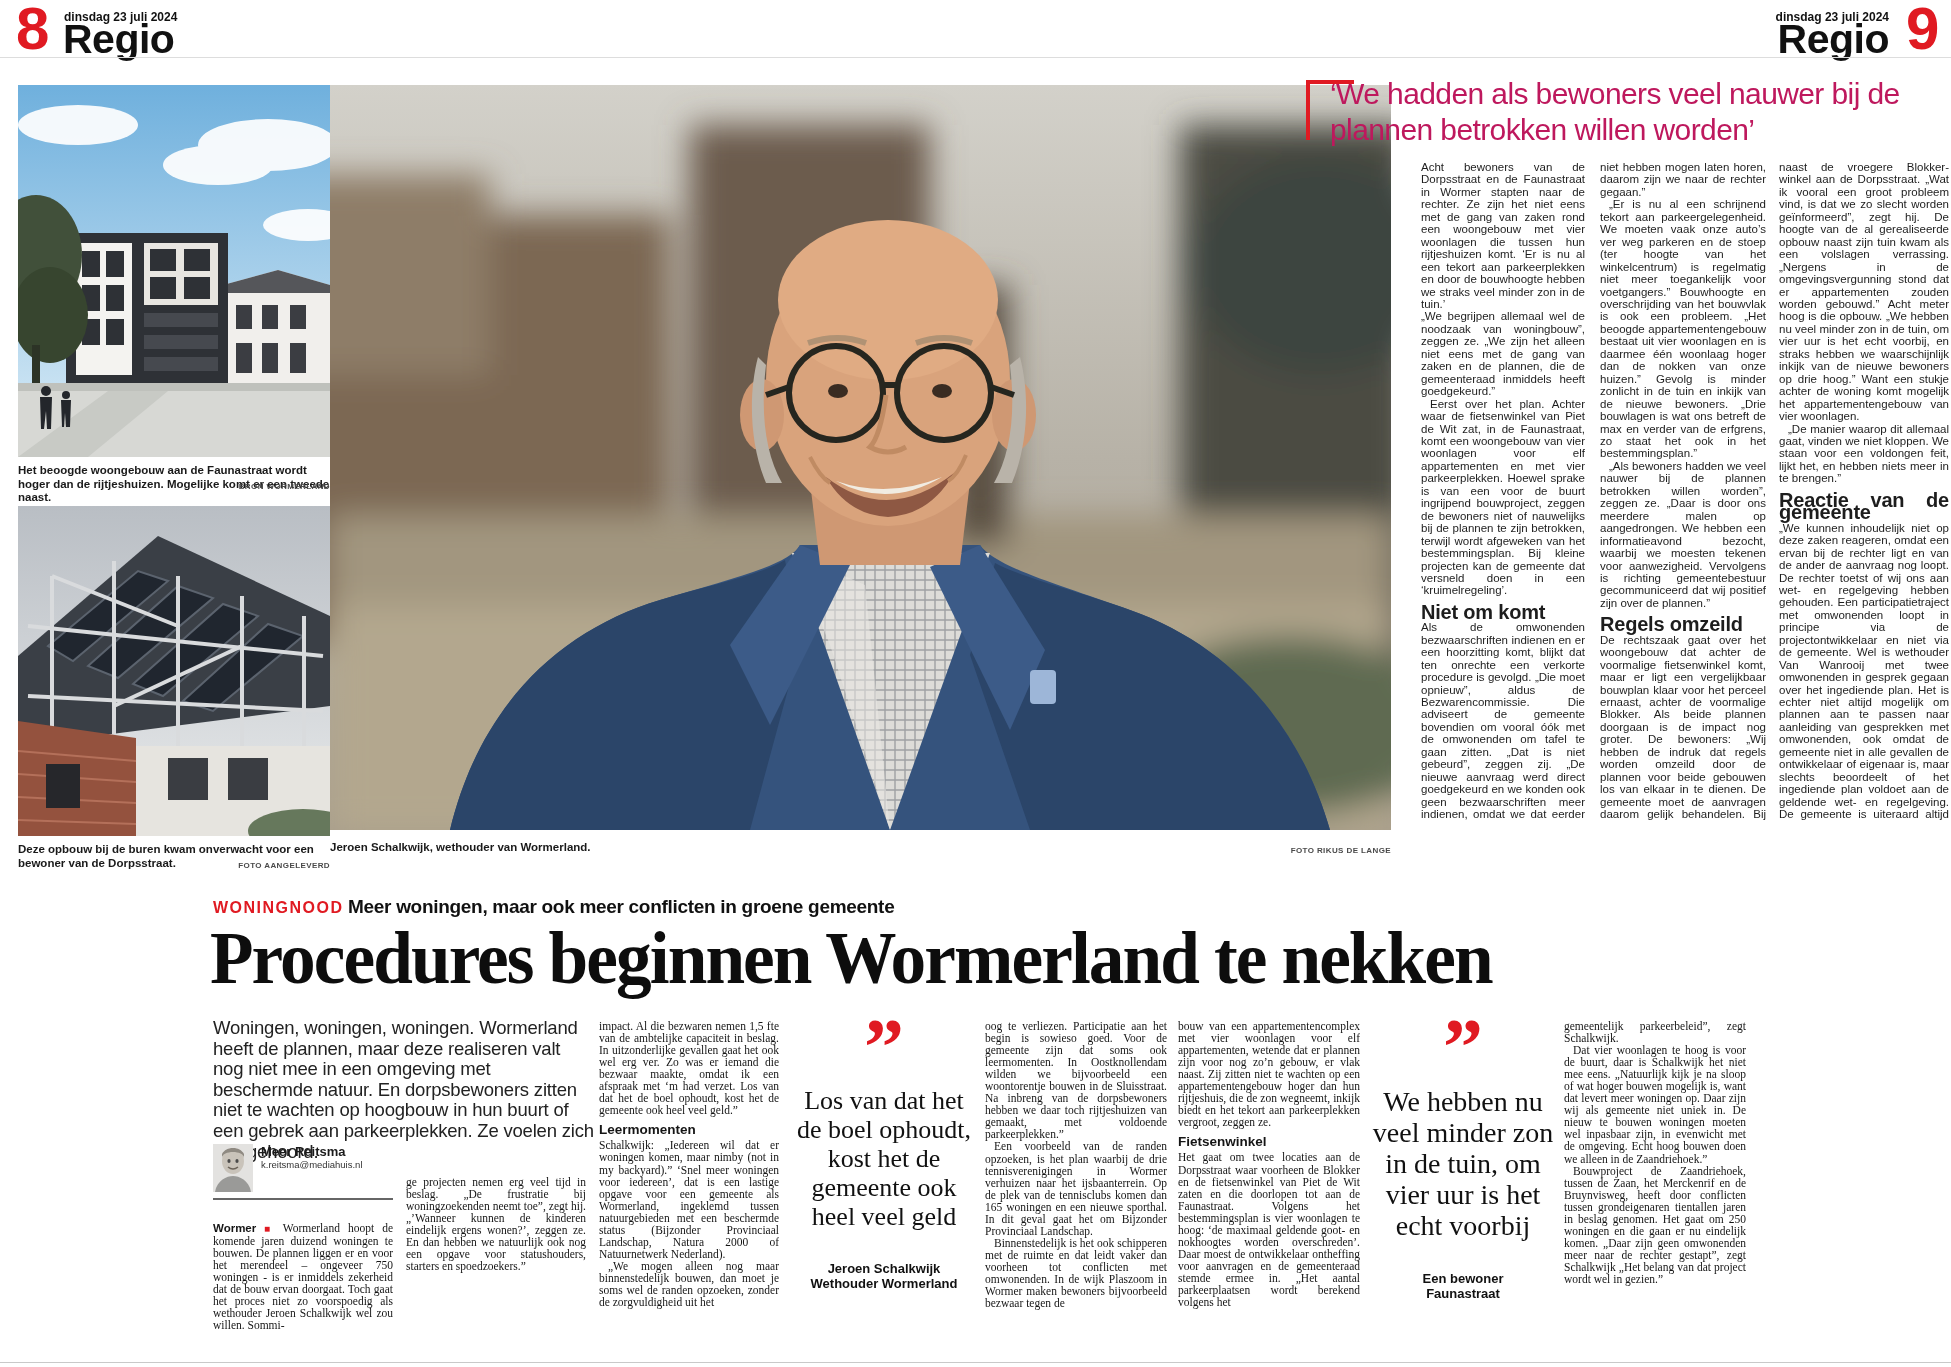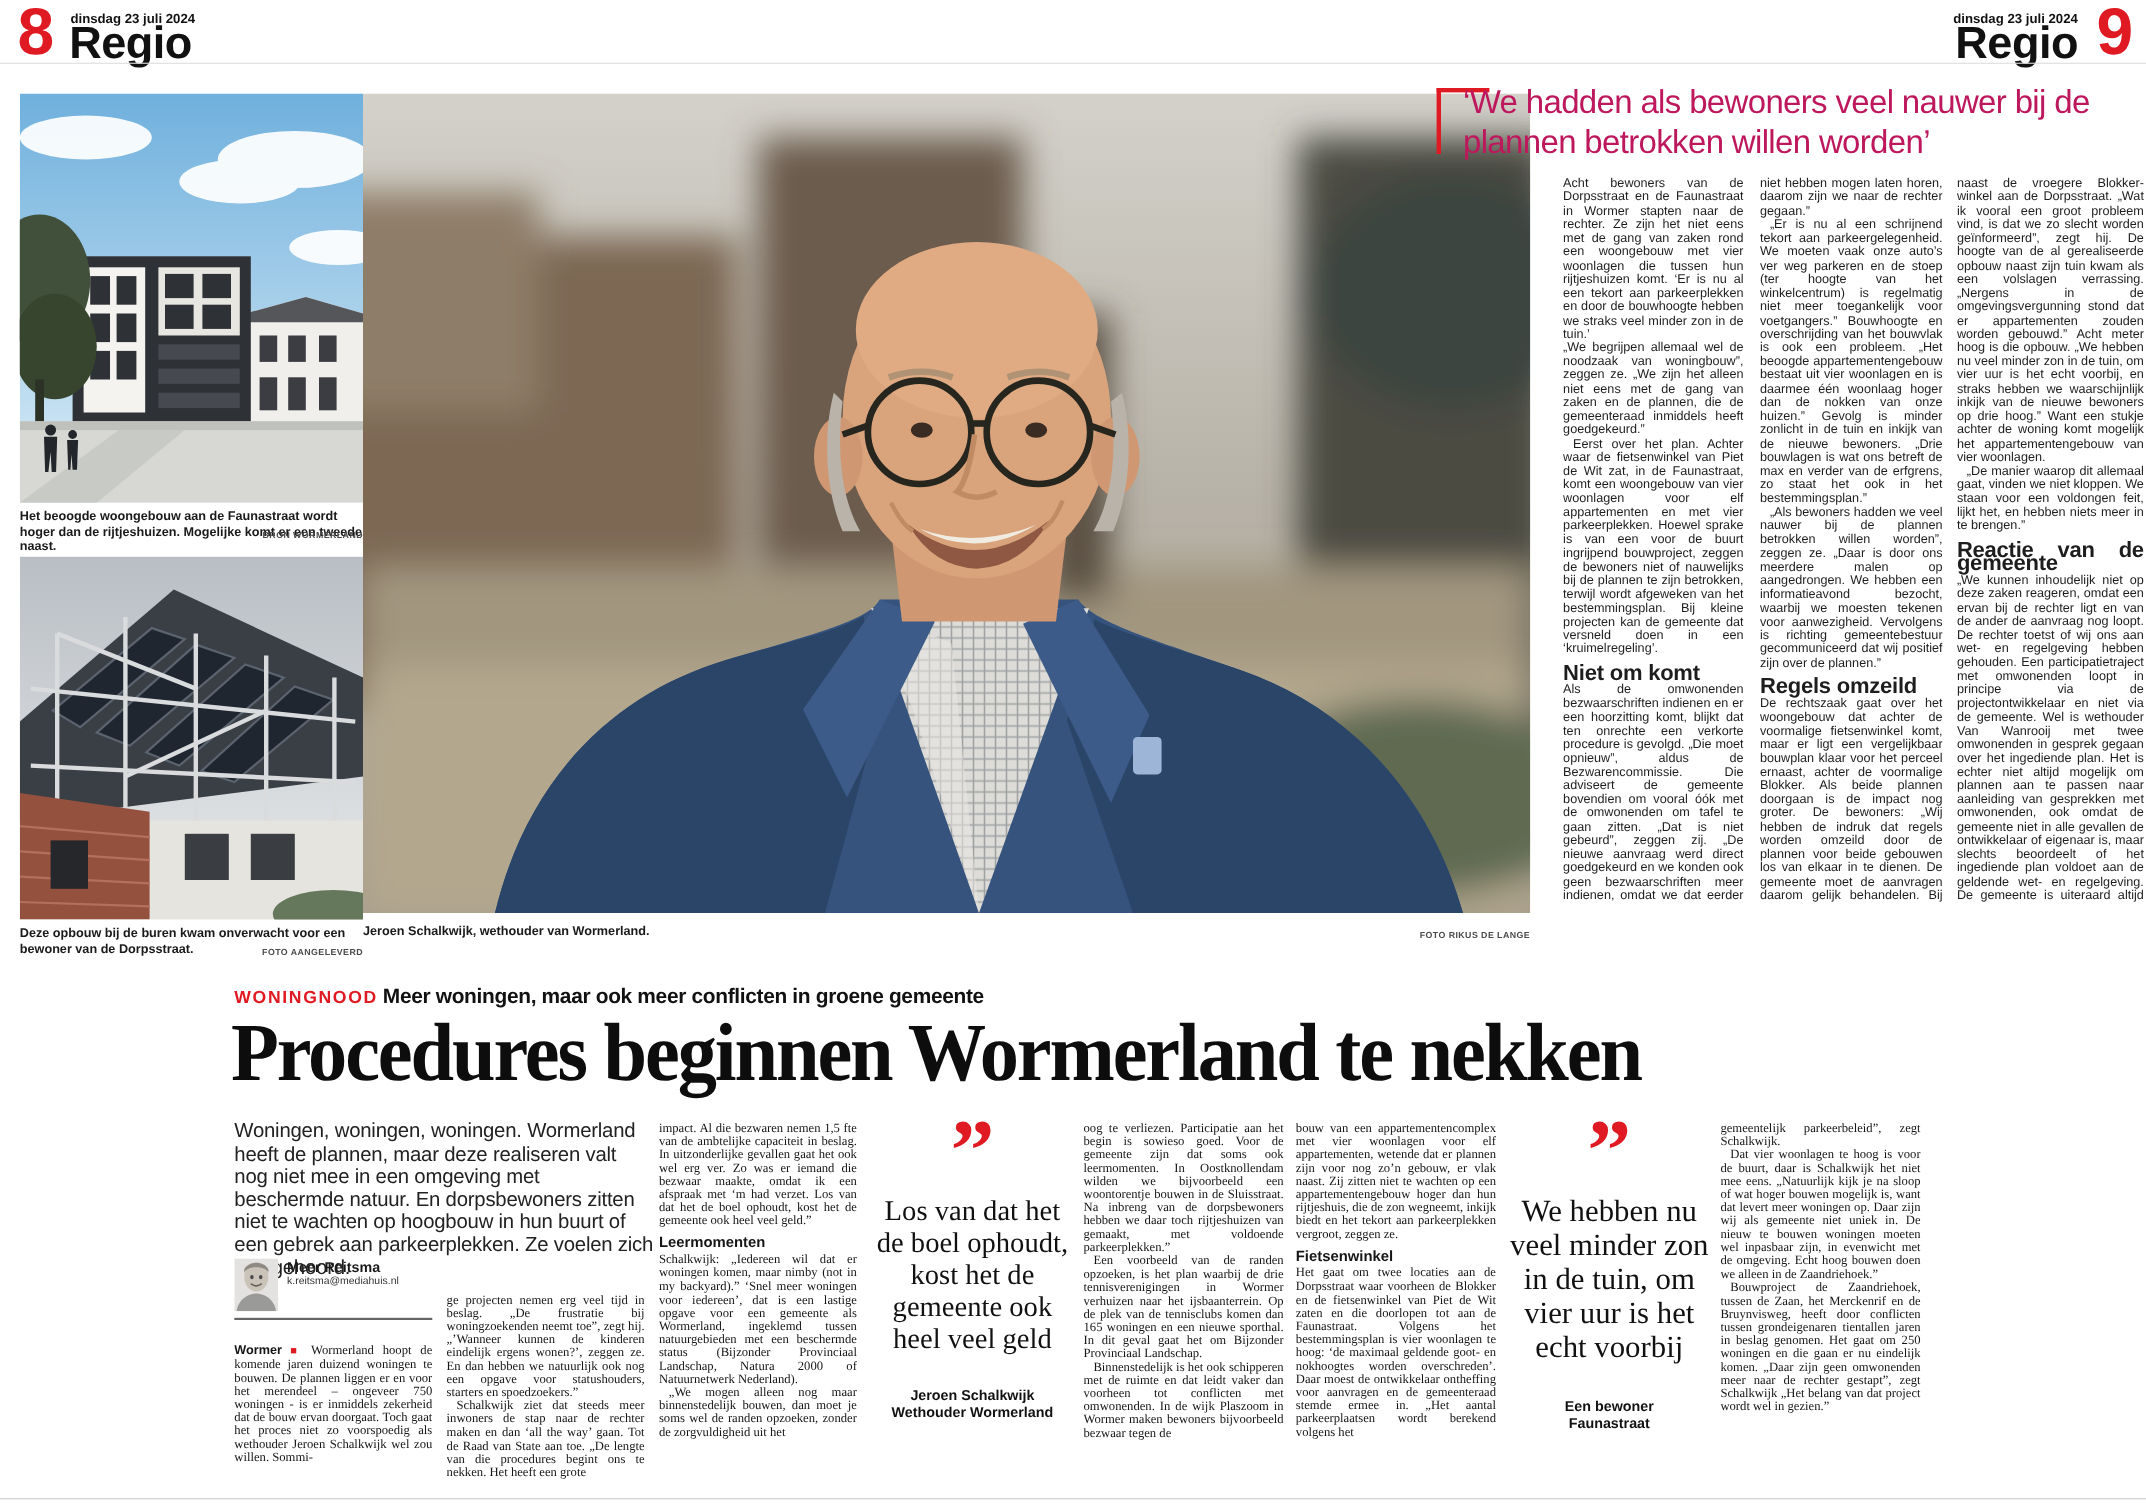--- a/index.html
+++ b/index.html
@@ -309,21 +309,20 @@
   </svg>
   <div class="byline-name">Meer Reitsma</div>
   <div class="byline-mail">k.reitsma@mediahuis.nl</div>
 </div>
 
 <div class="abs f-col" style="left:213px;top:1222px;width:180px;height:138px;">
     <p class="para"><span class="dl-place">Wormer</span><span class="dl-sq"> ■  </span>Wormerland hoopt de komende jaren duizend woningen te bouwen. De plannen liggen er en voor het merendeel – ongeveer 750 woningen - is er inmiddels zekerheid dat de bouw ervan doorgaat. Toch gaat het proces niet zo voorspoedig als wethouder Jeroen Schalkwijk wel zou willen. Sommi-</p>
   </div>
 <div class="abs f-col" style="left:406px;top:1176px;width:180px;height:184px;">
     <p class="para">ge projecten nemen erg veel tijd in beslag. „De frustratie bij woningzoekenden neemt toe”, zegt hij. „’Wanneer kunnen de kinderen eindelijk ergens wonen?’, zeggen ze. En dan hebben we natuurlijk ook nog een opgave voor statushouders, starters en spoedzoekers.”</p>
-    <p class="para ind">Schalkwijk ziet dat steeds meer inwoners de stap naar de rechter maken en dan ‘all the way’ gaan. Tot de Raad van State aan toe. „De lengte van die procedures begint ons te nekken. Het heeft een grote</p>
   </div>
 <div class="abs f-col" style="left:599px;top:1020px;width:180px;height:342px;">
     <p class="para">impact. Al die bezwaren nemen 1,5 fte van de ambtelijke capaciteit in beslag. In uitzonderlijke gevallen gaat het ook wel erg ver. Zo was er iemand die bezwaar maakte, omdat ik een afspraak met ‘m had verzet. Los van dat het de boel ophoudt, kost het de gemeente ook heel veel geld.”</p>
     <h3 class="subhead">Leermomenten</h3>
     <p class="para">Schalkwijk: „Iedereen wil dat er woningen komen, maar nimby (not in my backyard).” ‘Snel meer woningen voor iedereen’, dat is een lastige opgave voor een gemeente als Wormerland, ingeklemd tussen natuurgebieden met een beschermde status (Bijzonder Provinciaal Landschap, Natura 2000 of Natuurnetwerk Nederland).</p>
     <p class="para ind">„We mogen alleen nog maar binnenstedelijk bouwen, dan moet je soms wel de randen opzoeken, zonder de zorgvuldigheid uit het</p>
   </div>
 
 <div class="abs quote-col" style="left:792px;top:1022px;width:184px;">
   <span class="quote-mark">”</span>

